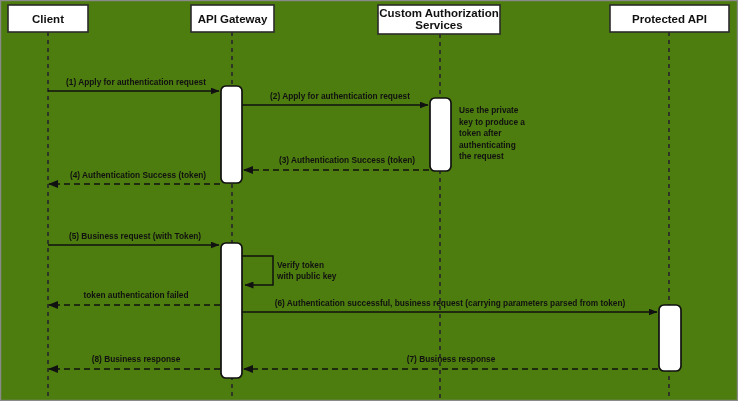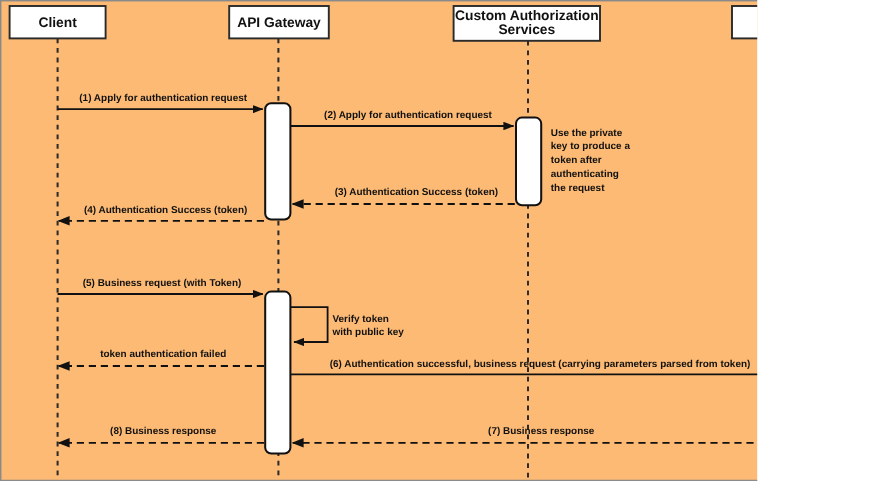--- a/index.html
+++ b/index.html
@@ -5,23 +5,23 @@
   html, body {
     margin: 0;
     padding: 0;
     background: #ffffff;
   }
   body {
     font-family: "Liberation Sans", sans-serif;
   }
   #diagram-root {
     position: relative;
-    width: 631px;
+    width: 738px;
     height: 401px;
-    background: #fdba74;
+    background: #4d7c0f;
     overflow: hidden;
   }
   svg#seq-svg {
     display: block;
     width: 738px;
     height: 401px;
   }
   .participant-box {
     fill: #ffffff;
     stroke: #2b2b2b;

